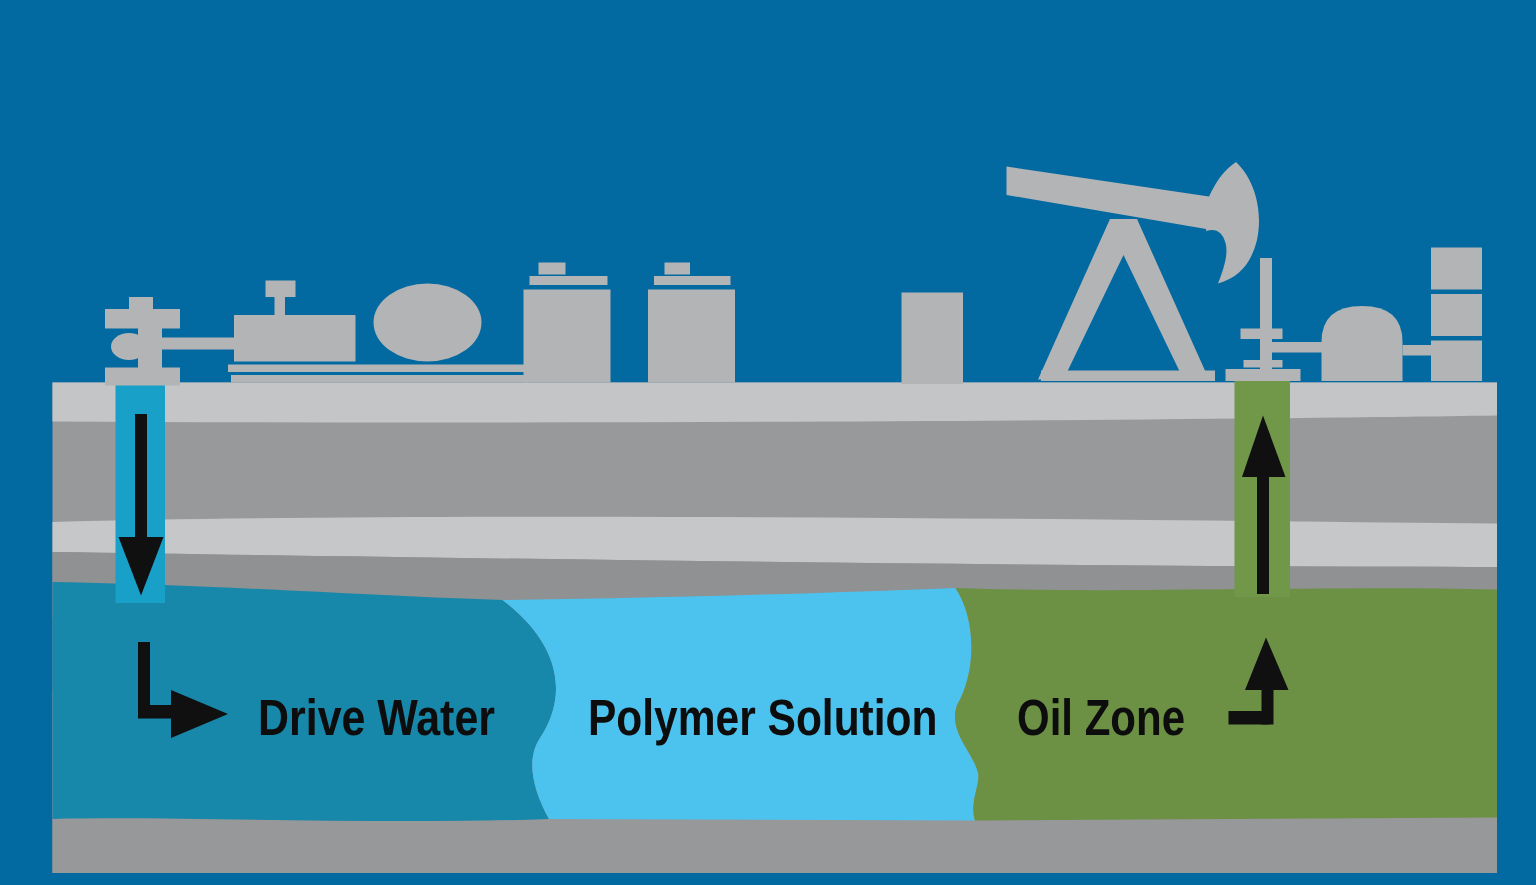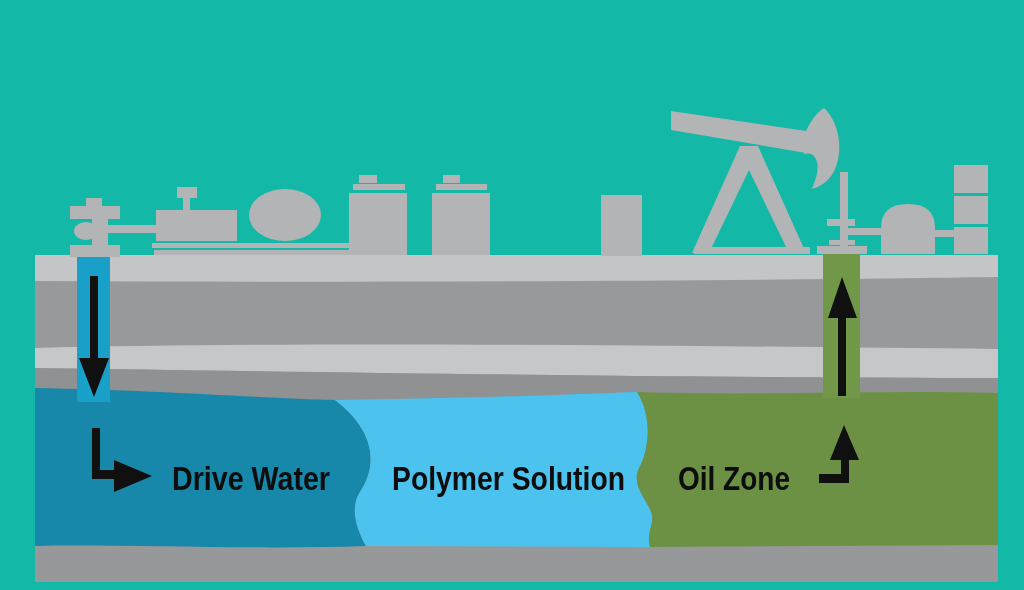--- a/index.html
+++ b/index.html
@@ -1,16 +1,16 @@
 <!DOCTYPE html>
 <html><head>
 <meta charset="utf-8">
 <style>
   html,body{margin:0;padding:0;background:#000;}
-  .stage{position:relative;width:1024px;height:590px;background:#14b8a6;overflow:hidden;}
+  .stage{position:relative;width:1024px;height:590px;background:#0369a1;overflow:hidden;}
   .stage svg{position:absolute;left:0;top:0;}
   text{font-family:"Liberation Sans","DejaVu Sans",sans-serif;font-weight:bold;}
 </style>
 </head>
 <body>
 
 <div class="stage">
 <svg width="1024" height="590" viewBox="0 0 1024 590">
 
   <g>

